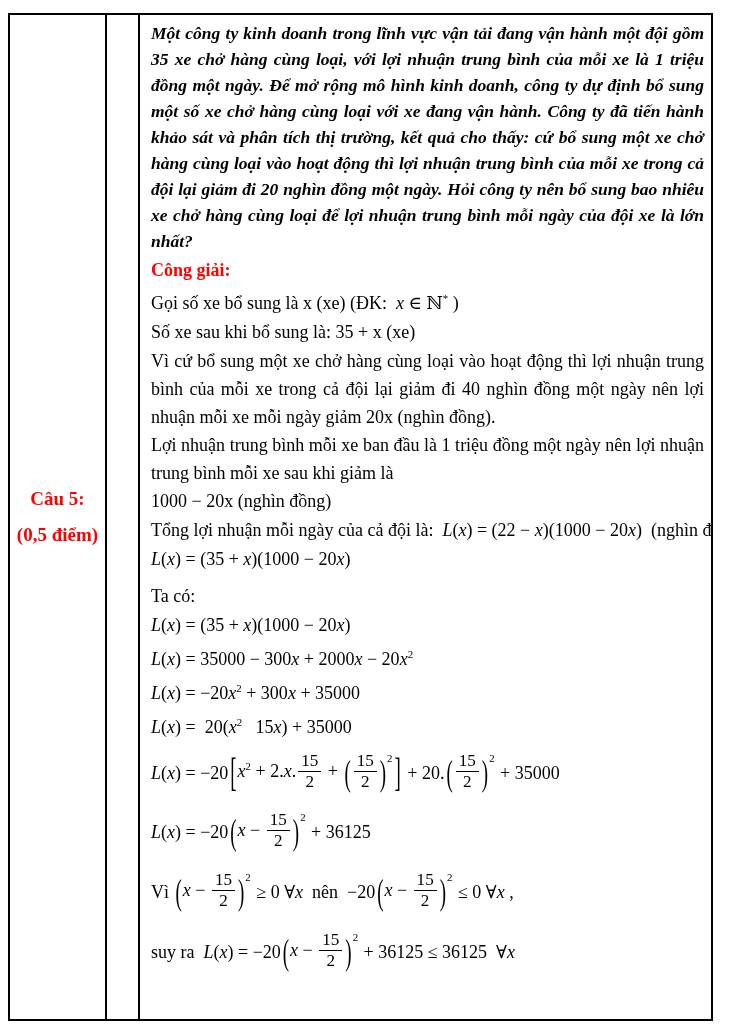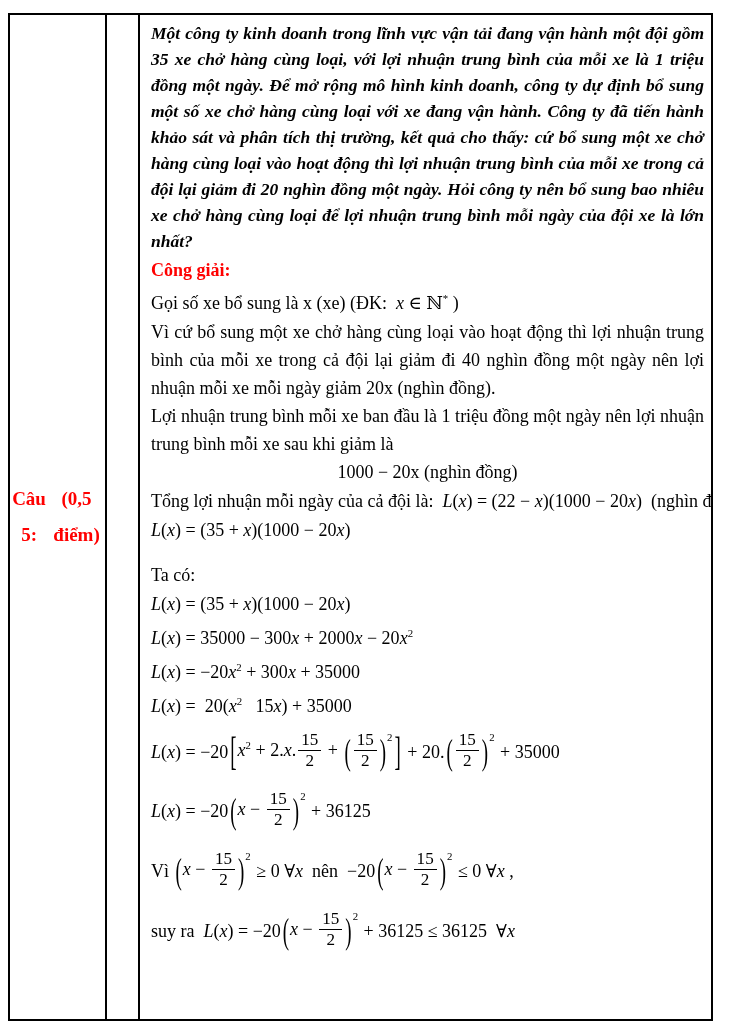--- a/index.html
+++ b/index.html
@@ -1,31 +1,31 @@
 <!DOCTYPE html>
 <html style="--red: #ff0000;"><head>
 <meta charset="utf-8">
 <style>
   html,body{margin:0;padding:0;background:#fff;}
   body{width:730px;height:1036px;position:relative;
        font-family:"Liberation Serif","DejaVu Serif",serif;color:#000;}
   .sheet{position:absolute;inset:0;background:#fff;}
   .qtable{position:absolute;left:8px;top:13px;width:705px;height:1008px;
           box-sizing:border-box;border:2px solid #000;display:flex;background:#fff;}
-  .c1{width:95px;border-right:2px solid #000;display:flex;flex-direction:row;
+  .c1{width:95px;border-right:2px solid #000;display:flex;flex-direction:column;
       justify-content:center;align-items:center;}
   .qnum,.qpts{color:var(--red,#ff0000);font-weight:bold;font-size:19px;line-height:36px;text-align:center;}
   .c2{width:31px;border-right:2px solid #000;}
   .c3{flex:1;padding:5px 7px 0 11px;overflow:hidden;font-size:18px;}
   .problem{font-weight:bold;font-style:italic;text-align:justify;
            font-size:17.5px;line-height:26px;margin-bottom:2px;}
   .heading{color:var(--red,#ff0000);font-weight:bold;line-height:28px;}
   .line{line-height:29px;}
   .t-p{text-align:justify;line-height:28px;}
-  .t-c{text-align:center;line-height:29px;}
+  .t-c{text-align:left;line-height:29px;}
   .t-m{line-height:29px;}
   .mtx{white-space:pre;}
   .mi{font-style:italic;}
   sup{font-size:60%;}
   .frac{display:inline-flex;flex-direction:column;align-items:center;vertical-align:middle;
         font-size:0.95em;line-height:1.12;margin:0 2px;position:relative;top:-2px;}
   .num{border-bottom:1.3px solid #000;padding:0 3px;font-weight:inherit;}
   .den{padding:0 3px;}
   .grp{display:inline-flex;align-items:center;vertical-align:middle;margin:0 1px;}
   .gin{display:inline;white-space:pre;}
@@ -43,26 +43,27 @@
     <div class="c1">
       <div class="qnum">Câu 5:</div>
       <div class="qpts">(0,5 điểm)</div>
     </div>
     <div class="c2"></div>
     <div class="c3">
       <div class="problem">Một công ty kinh doanh trong lĩnh vực vận tải đang vận hành một đội gồm 35 xe chở hàng cùng loại, với lợi nhuận trung bình của mỗi xe là 1 triệu đồng một ngày. Để mở rộng mô hình kinh doanh, công ty dự định bổ sung một số xe chở hàng cùng loại với xe đang vận hành. Công ty đã tiến hành khảo sát và phân tích thị trường, kết quả cho thấy: cứ bổ sung một xe chở hàng cùng loại vào hoạt động thì lợi nhuận trung bình của mỗi xe trong cả đội lại giảm đi 20 nghìn đồng một ngày. Hỏi công ty nên bổ sung bao nhiêu xe chở hàng cùng loại để lợi nhuận trung bình mỗi ngày của đội xe là lớn nhất?</div>
       <div class="heading">Công giải:</div>
       <div id="solution-lines">
           <div class="line t-m"><span class="mtx">Gọi số xe bổ sung là x (xe) (ĐK:  </span><span class="mi">x</span><span class="mtx"> ∈ ℕ</span><sup class="msup">*</sup><span class="mtx"> )</span></div>
+          <div class="line t-m"><span class="mtx">Số xe sau khi bổ sung là: 35 + x (xe)</span></div>
           <div class="line t-p">Vì cứ bổ sung một xe chở hàng cùng loại vào hoạt động thì lợi nhuận trung bình của mỗi xe trong cả đội lại giảm đi 40 nghìn đồng một ngày nên lợi nhuận mỗi xe mỗi ngày giảm 20x (nghìn đồng).</div>
           <div class="line t-p">Lợi nhuận trung bình mỗi xe ban đầu là 1 triệu đồng một ngày nên lợi nhuận trung bình mỗi xe sau khi giảm là</div>
           <div class="line t-c">1000 − 20x (nghìn đồng)</div>
           <div class="line t-m"><span class="mtx">Tổng lợi nhuận mỗi ngày của cả đội là:  </span><span class="mi">L</span><span class="mtx">(</span><span class="mi">x</span><span class="mtx">) = (22 − </span><span class="mi">x</span><span class="mtx">)(1000 − 20</span><span class="mi">x</span><span class="mtx">)  (nghìn đồng)</span></div>
           <div class="line t-m"><span class="mi">L</span><span class="mtx">(</span><span class="mi">x</span><span class="mtx">) = (35 + </span><span class="mi">x</span><span class="mtx">)(1000 − 20</span><span class="mi">x</span><span class="mtx">)</span></div>
-          <div class="line t-m" style="margin-top: 16px;"><span class="mtx">Ta có:</span></div>
+          <div class="line t-m" style="margin-top: 8px;"><span class="mtx">Ta có:</span></div>
           <div class="line t-m"><span class="mi">L</span><span class="mtx">(</span><span class="mi">x</span><span class="mtx">) = (35 + </span><span class="mi">x</span><span class="mtx">)(1000 − 20</span><span class="mi">x</span><span class="mtx">)</span></div>
           <div class="line t-m"><span class="mi">L</span><span class="mtx">(</span><span class="mi">x</span><span class="mtx">) = 35000 − 300</span><span class="mi">x</span><span class="mtx"> + 2000</span><span class="mi">x</span><span class="mtx"> − 20</span><span class="mi">x</span><sup class="msup">2</sup></div>
           <div class="line t-m"><span class="mi">L</span><span class="mtx">(</span><span class="mi">x</span><span class="mtx">) = −20</span><span class="mi">x</span><sup class="msup">2</sup><span class="mtx"> + 300</span><span class="mi">x</span><span class="mtx"> + 35000</span></div>
           <div class="line t-m"><span class="mi">L</span><span class="mtx">(</span><span class="mi">x</span><span class="mtx">) =  20(</span><span class="mi">x</span><sup class="msup">2</sup><span class="mtx">   15</span><span class="mi">x</span><span class="mtx">) + 35000</span></div>
           <div class="line t-m tall big" style="margin-top: 2px;">
             <span class="mi">L</span>
             <span class="mtx">(</span>
             <span class="mi">x</span>
             <span class="mtx">) = −20</span>
             <span class="grp">

